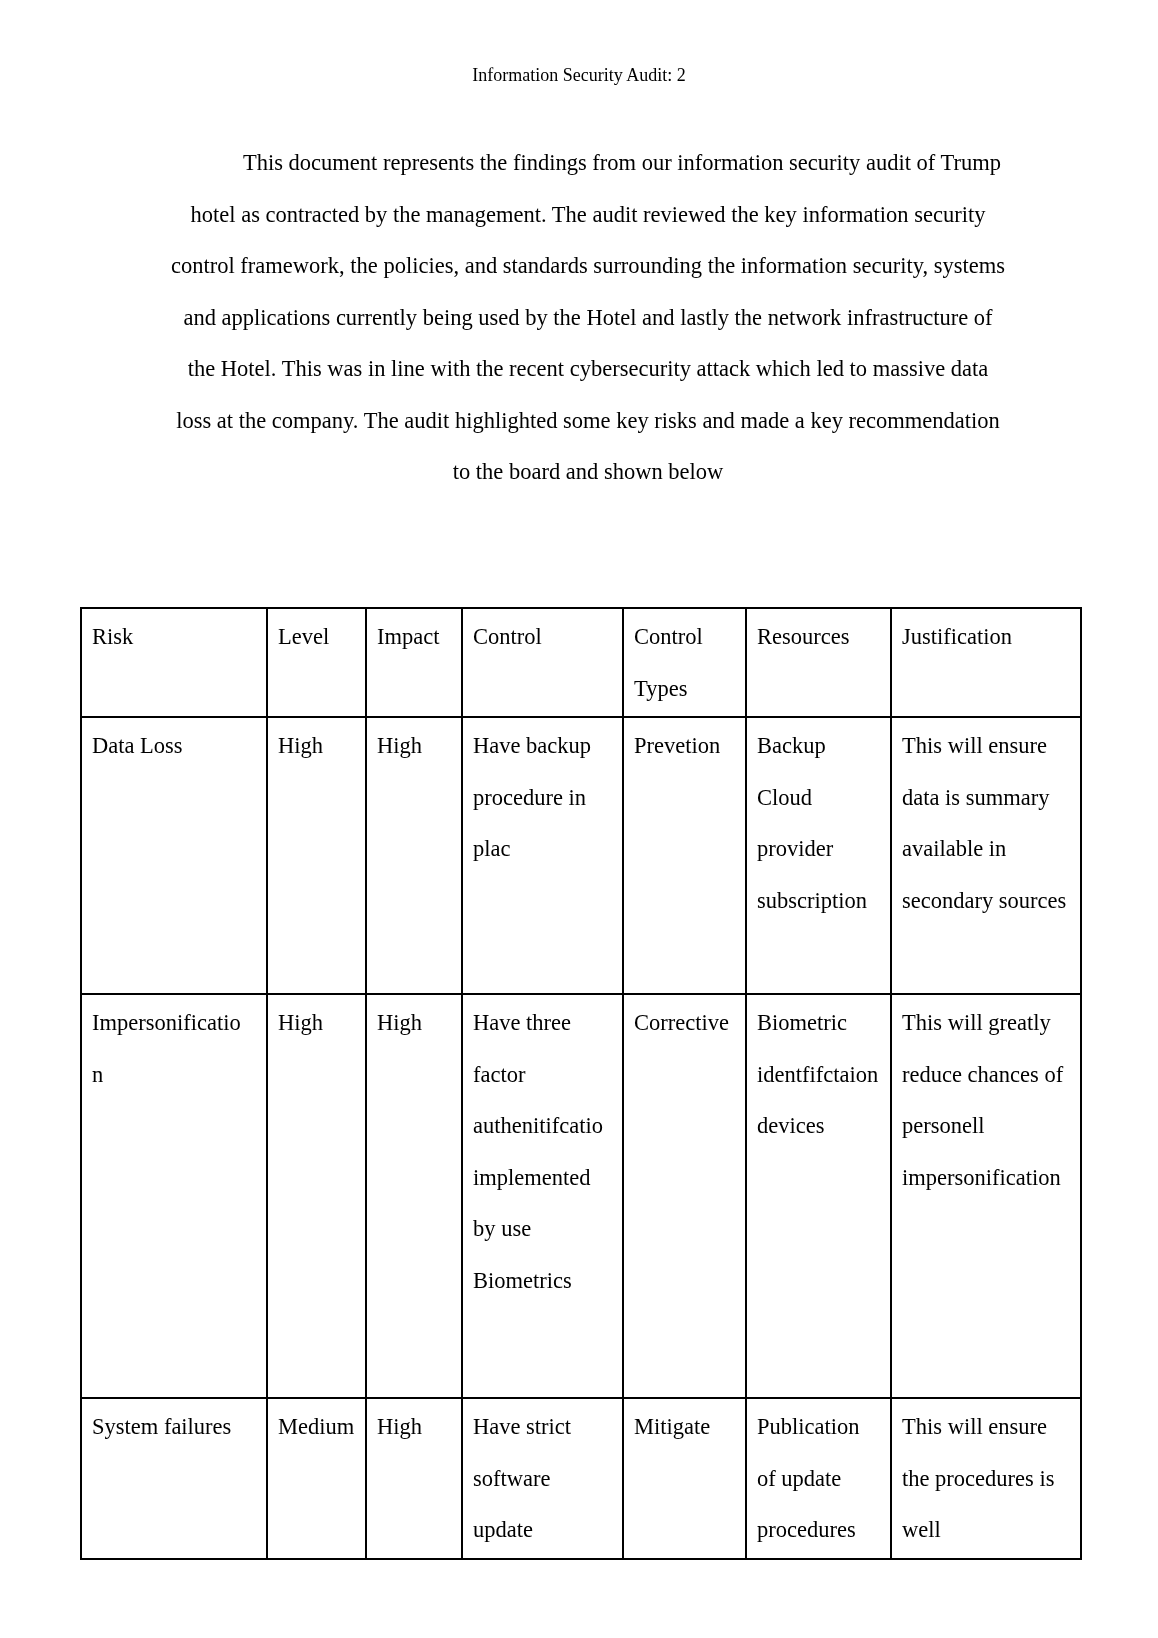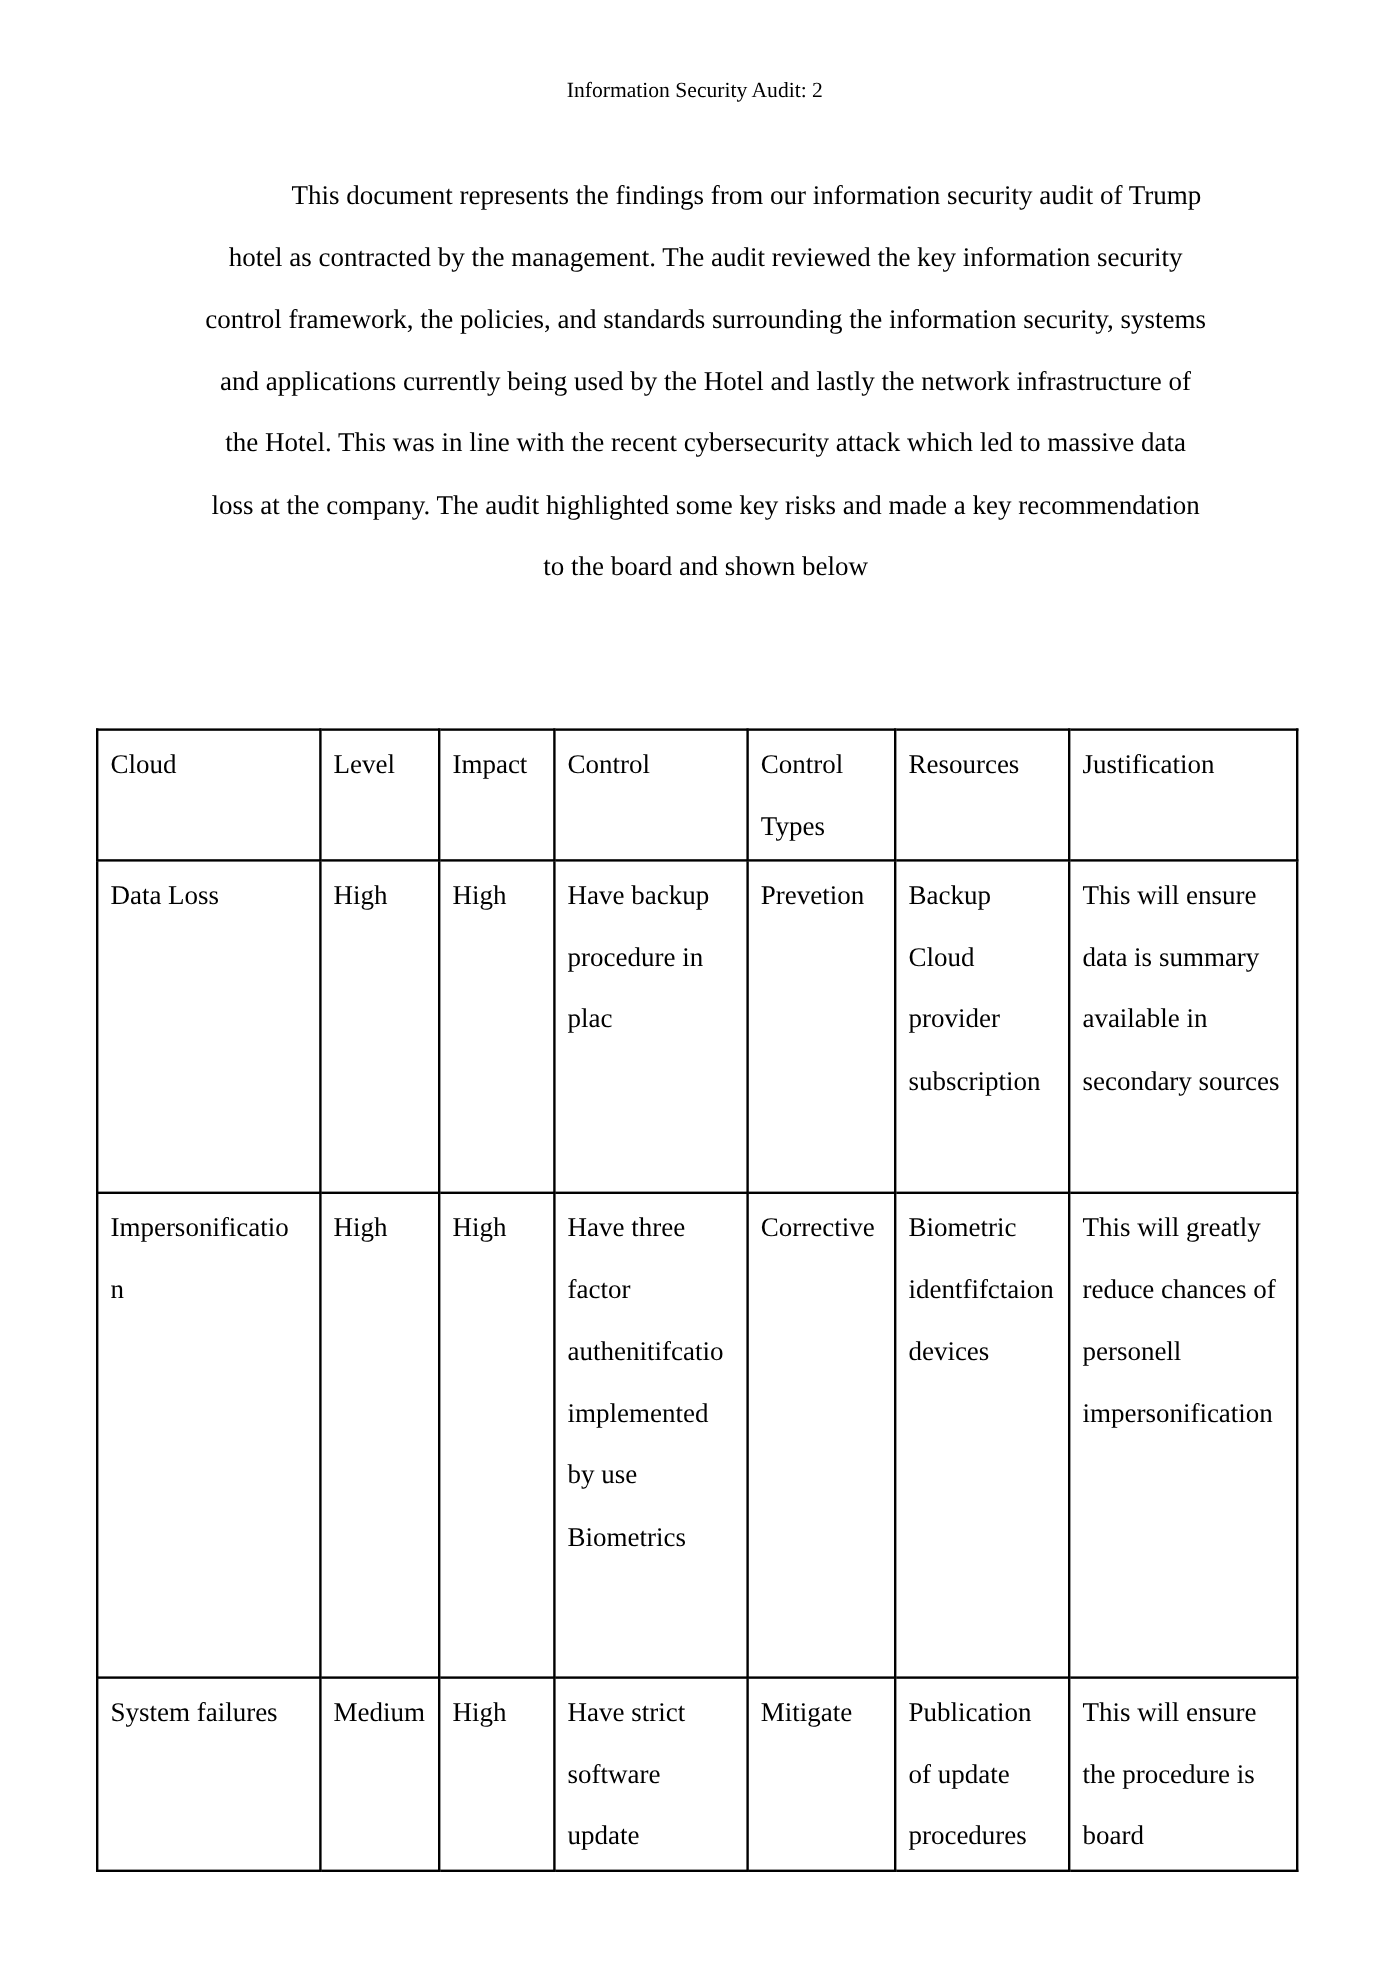--- a/index.html
+++ b/index.html
@@ -91,21 +91,21 @@
       <col style="width:186px">
       <col style="width:99px">
       <col style="width:96px">
       <col style="width:161px">
       <col style="width:123px">
       <col style="width:145px">
       <col style="width:190px">
     </colgroup>
     <tbody>
       <tr class="hdr">
-        <th>Cloud</th>
+        <th>Risk</th>
         <th>Level</th>
         <th>Impact</th>
         <th>Control</th>
         <th>Control Types</th>
         <th>Resources</th>
         <th>Justification</th>
       </tr>
       <tr class="row-0">
         <td>Data Loss</td>
         <td>High</td>
@@ -124,18 +124,18 @@
         <td>Biometric identfifctaion devices</td>
         <td>This will greatly reduce chances of personell impersonification</td>
       </tr>
       <tr class="row-2">
         <td>System failures</td>
         <td>Medium</td>
         <td>High</td>
         <td>Have strict software update</td>
         <td>Mitigate</td>
         <td>Publication of update procedures</td>
-        <td>This will ensure the procedure is board</td>
+        <td>This will ensure the procedures is well</td>
       </tr>
     </tbody>
   </table>
 
 </div>
 
 </body></html>

